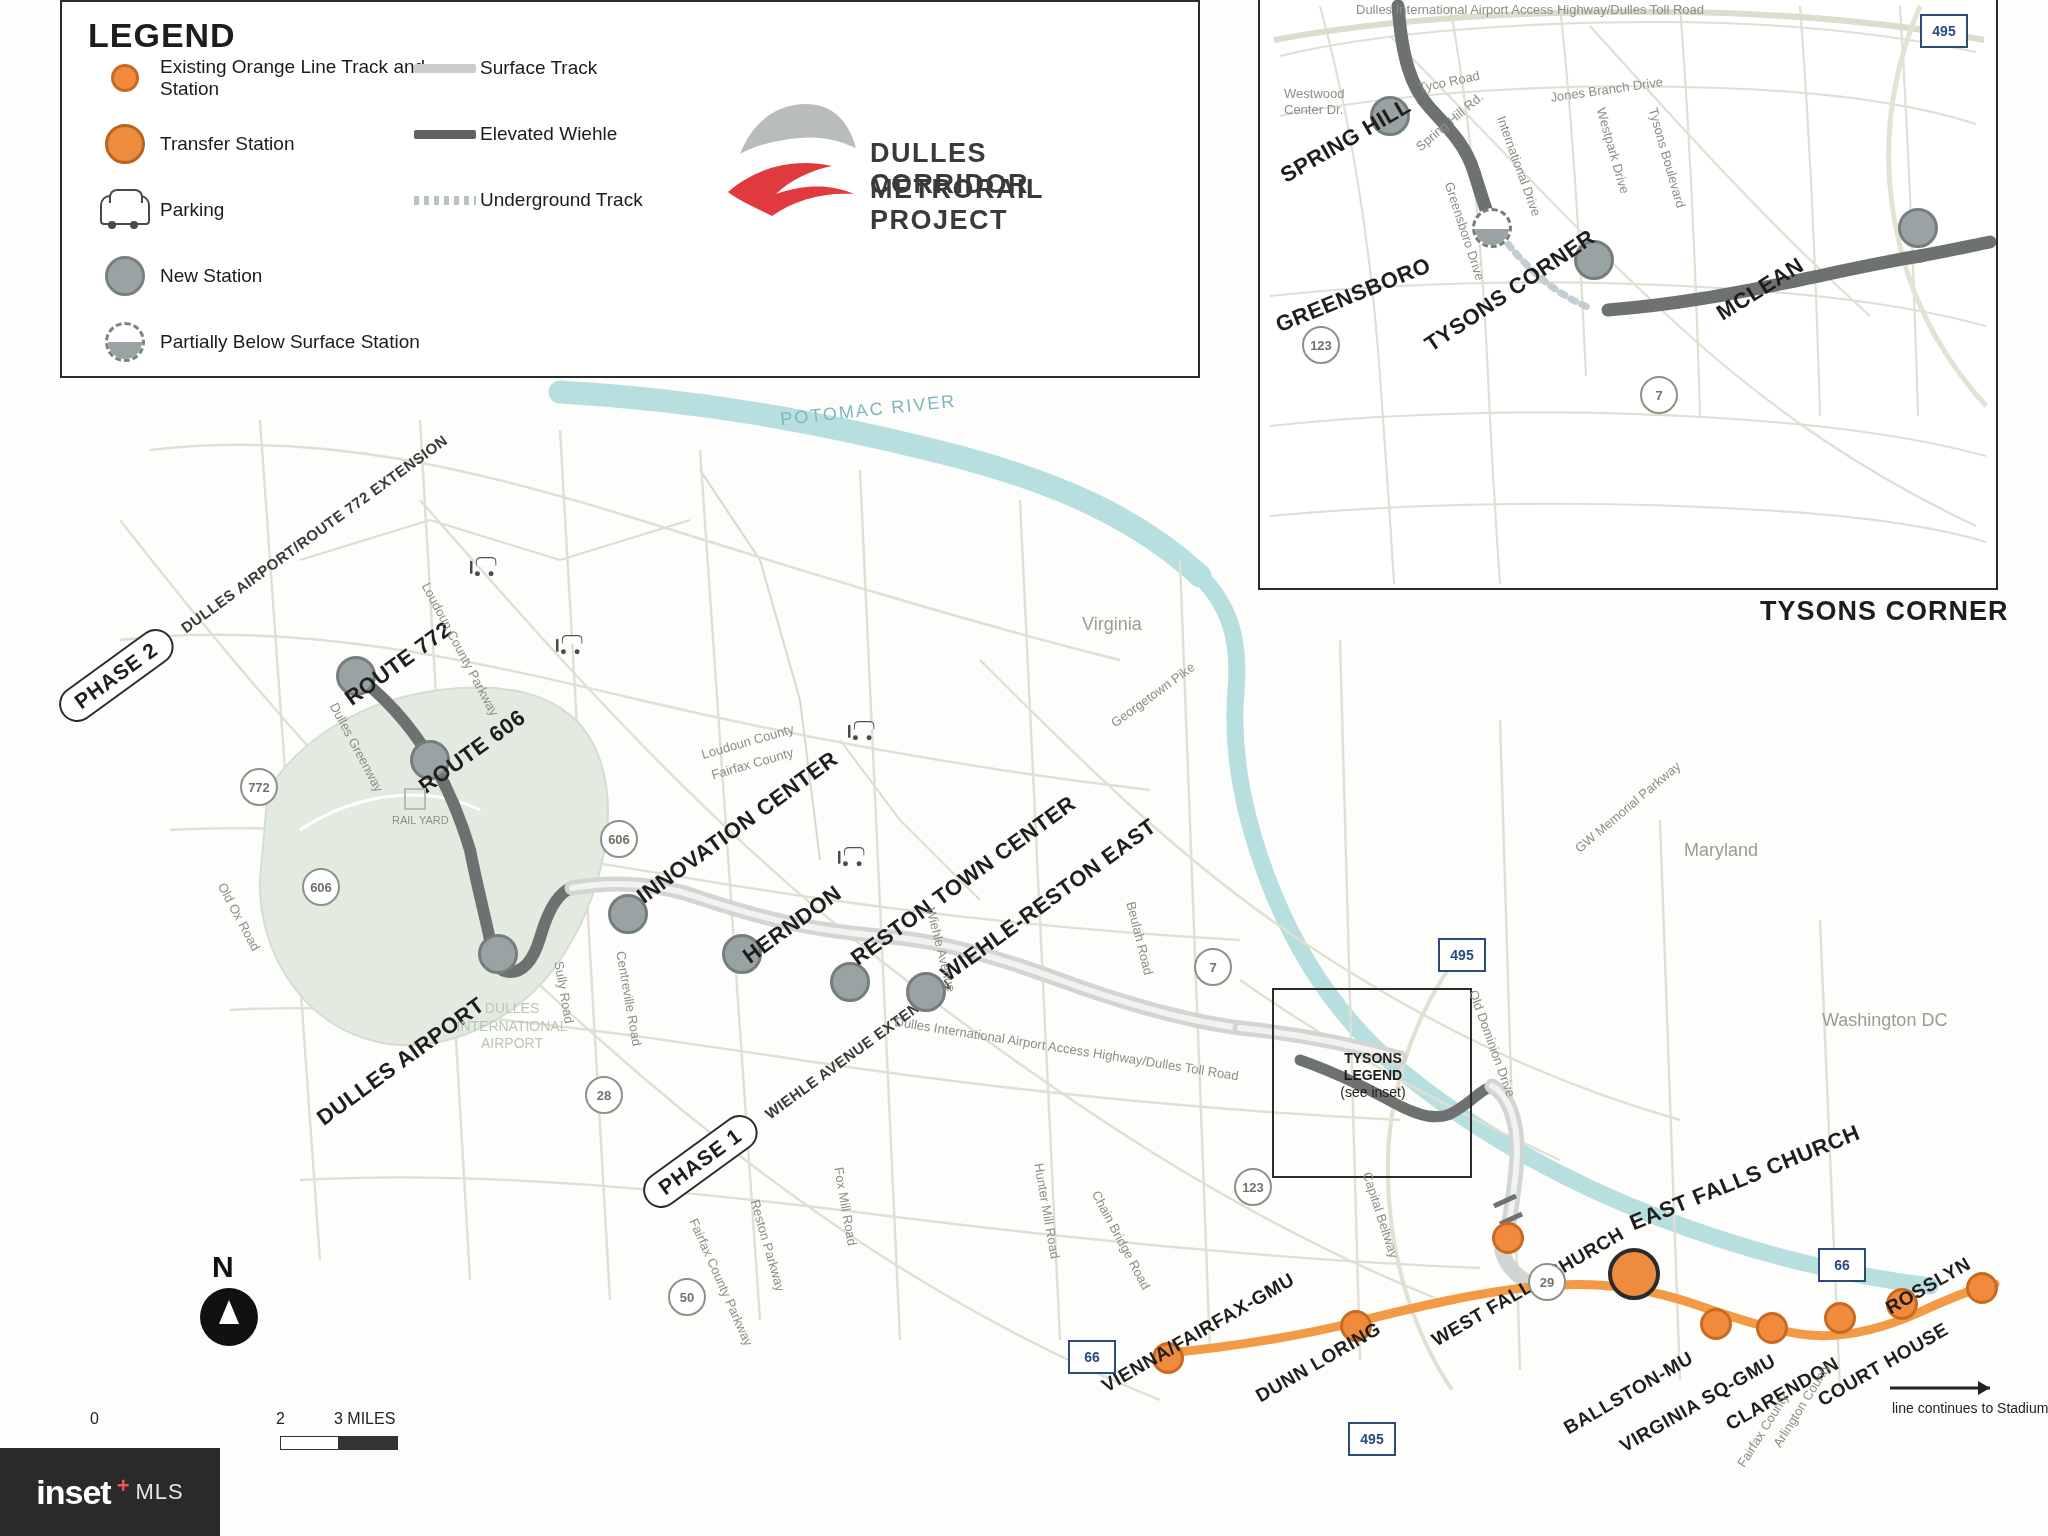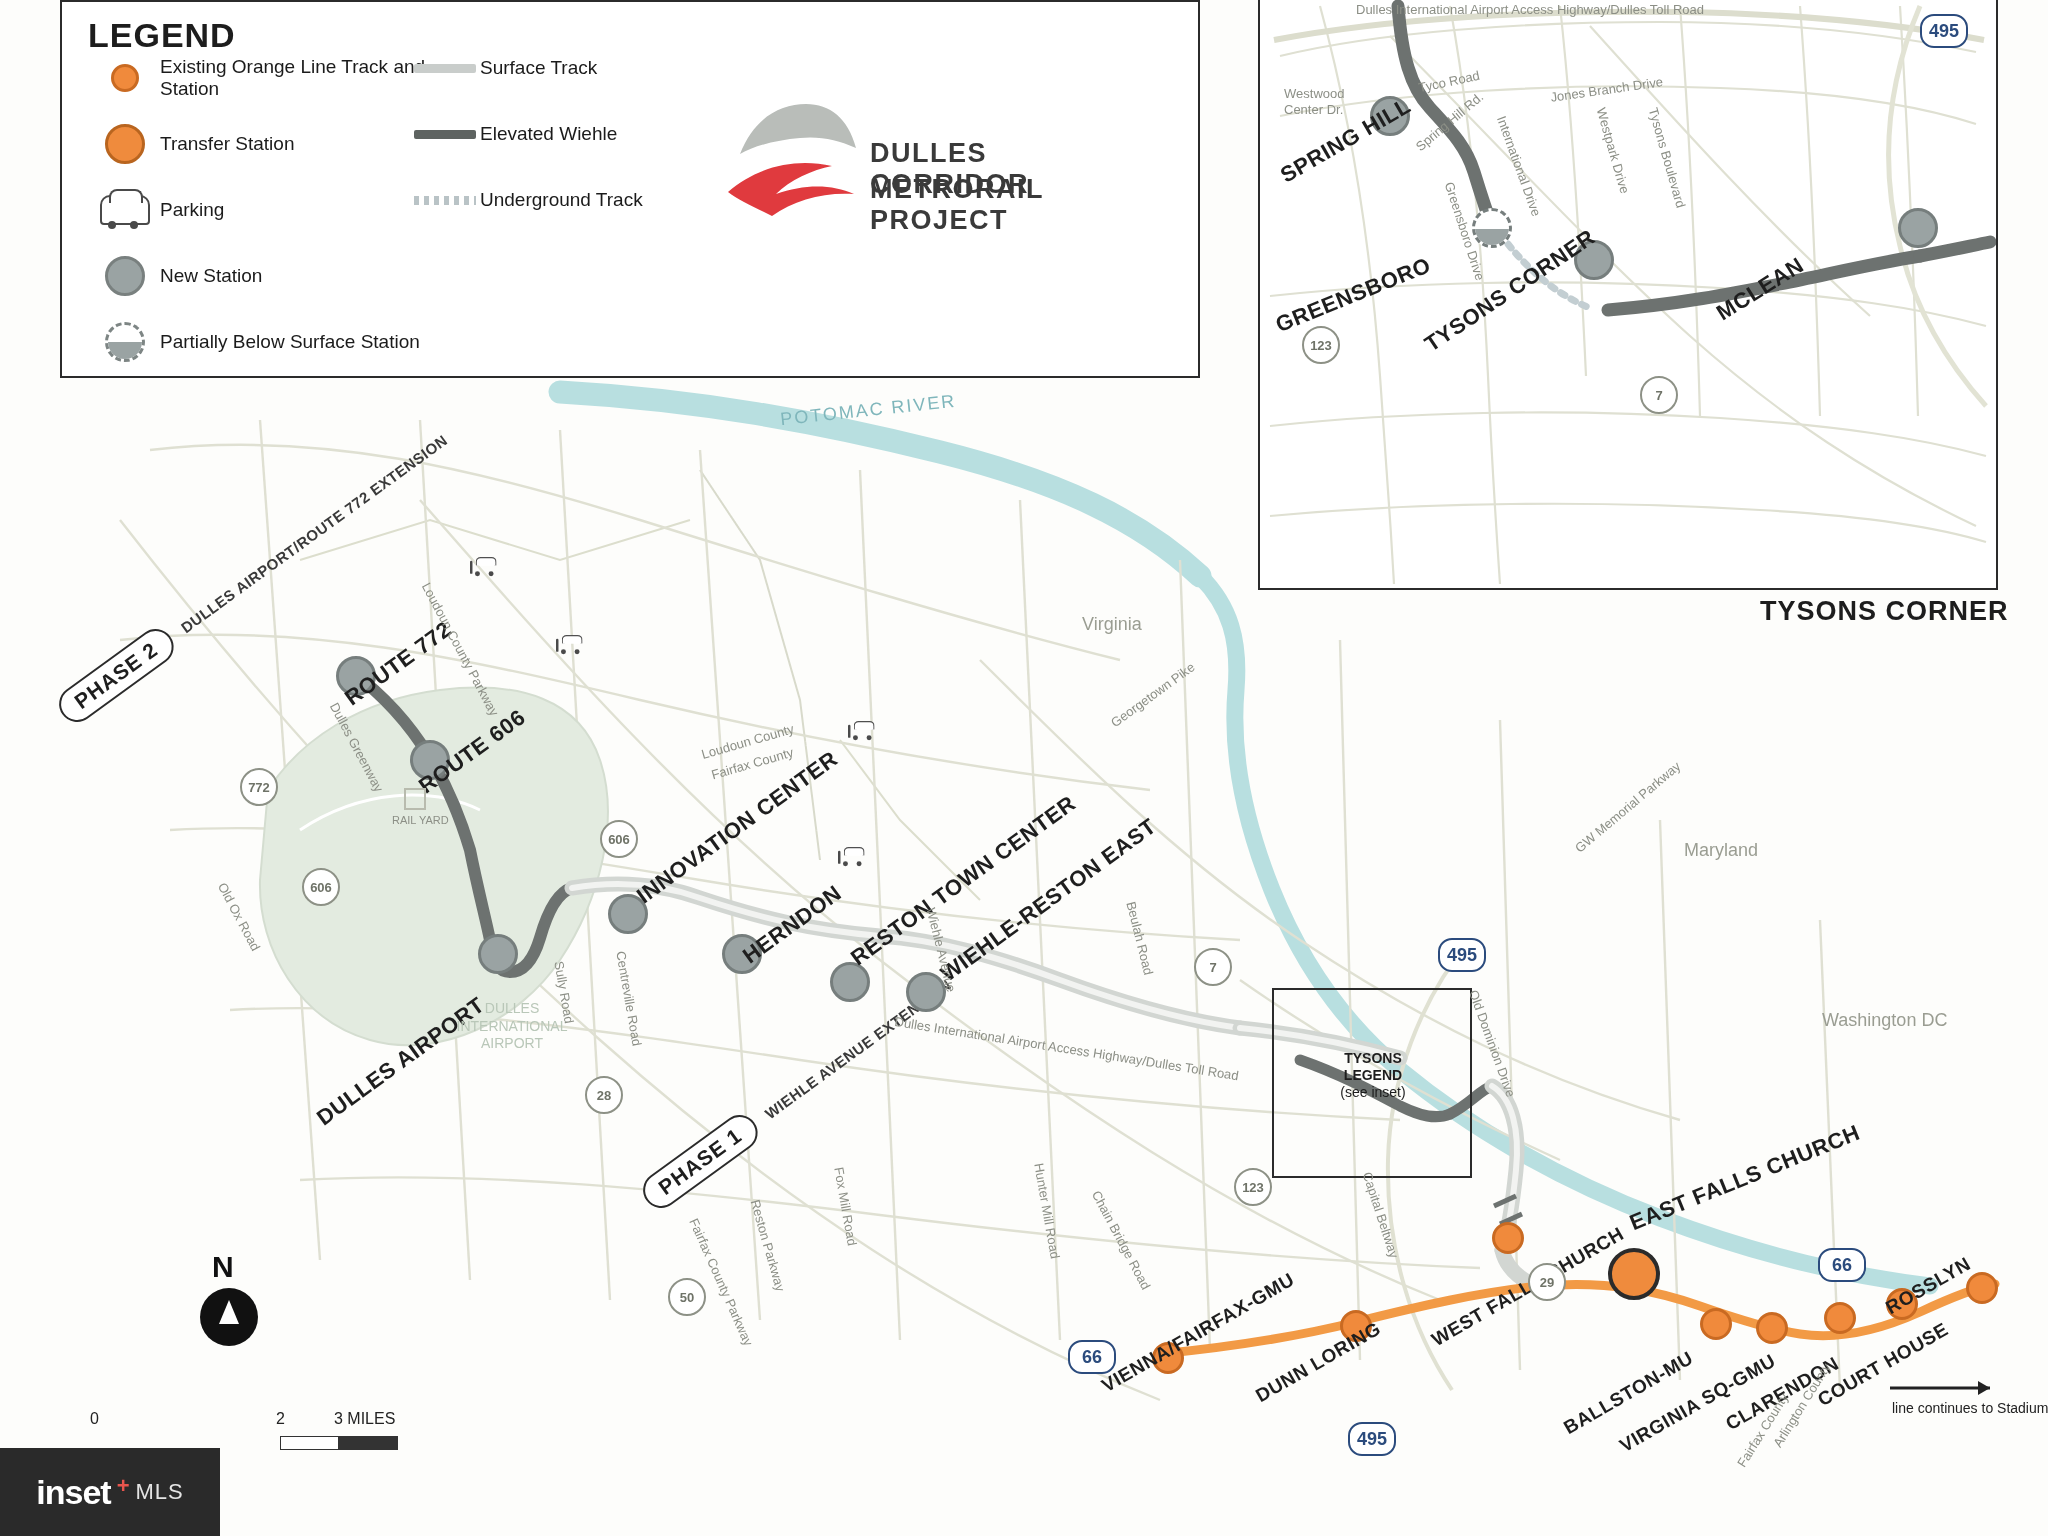--- a/index.html
+++ b/index.html
@@ -60,22 +60,22 @@
 
   
   .st{position:absolute;border-radius:50%;}
   .st.new{width:34px;height:34px;background:#9aa3a3;border:3px solid #767e7d;}
   .st.orange{width:26px;height:26px;background:#f08a3c;border:3px solid #c96a22;}
   .st.transfer{width:44px;height:44px;background:#ef8b3d;border:4px solid #2b2b2b;}
   .st.partial{width:34px;height:34px;background:#ffffff;border:3px dashed #767e7d;overflow:hidden;}
   .st.partial:after{content:"";position:absolute;left:-3px;bottom:-3px;width:140%;height:55%;background:#9aa3a3;}
 
   
-  .shield{position:absolute;width:44px;height:30px;border:2px solid #3f5c8a;border-radius:14px;background:#fff;
-          color:#27406a;font-size:18px;font-weight:bold;display:flex;align-items:center;justify-content:center;}
+  .shield{position:absolute;width:44px;height:30px;border:2px solid #3f5c8a;border-radius:0;background:#fff;
+          color:#27406a;font-size:14px;font-weight:bold;display:flex;align-items:center;justify-content:center;}
   .shield.circ{width:34px;height:34px;border-radius:50%;border-color:#8d9186;color:#6f7368;font-size:13px;}
   .shield.i66{border-color:#2b4b7d;color:#2b4b7d;}
 
   .scale-wrap{left:90px;top:1432px;width:350px;}
   .scale-bar{position:relative;height:12px;margin-top:4px;}
   .scale-seg{position:absolute;top:0;height:12px;border:1px solid #333;}
   .scale-txt{position:absolute;font-size:16px;color:#222;}
 
   .north-wrap{left:200px;top:1288px;}
   .north-circle{width:58px;height:58px;border-radius:50%;background:#111;position:relative;}

